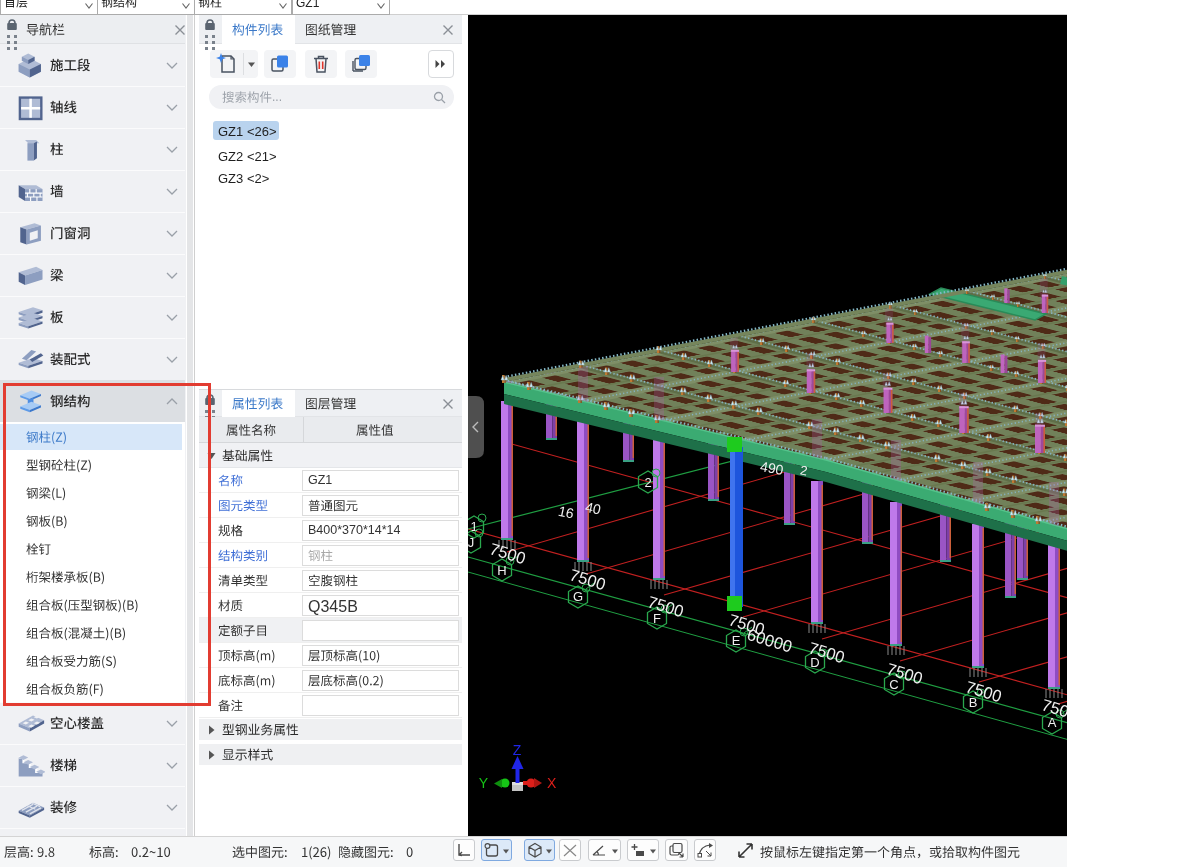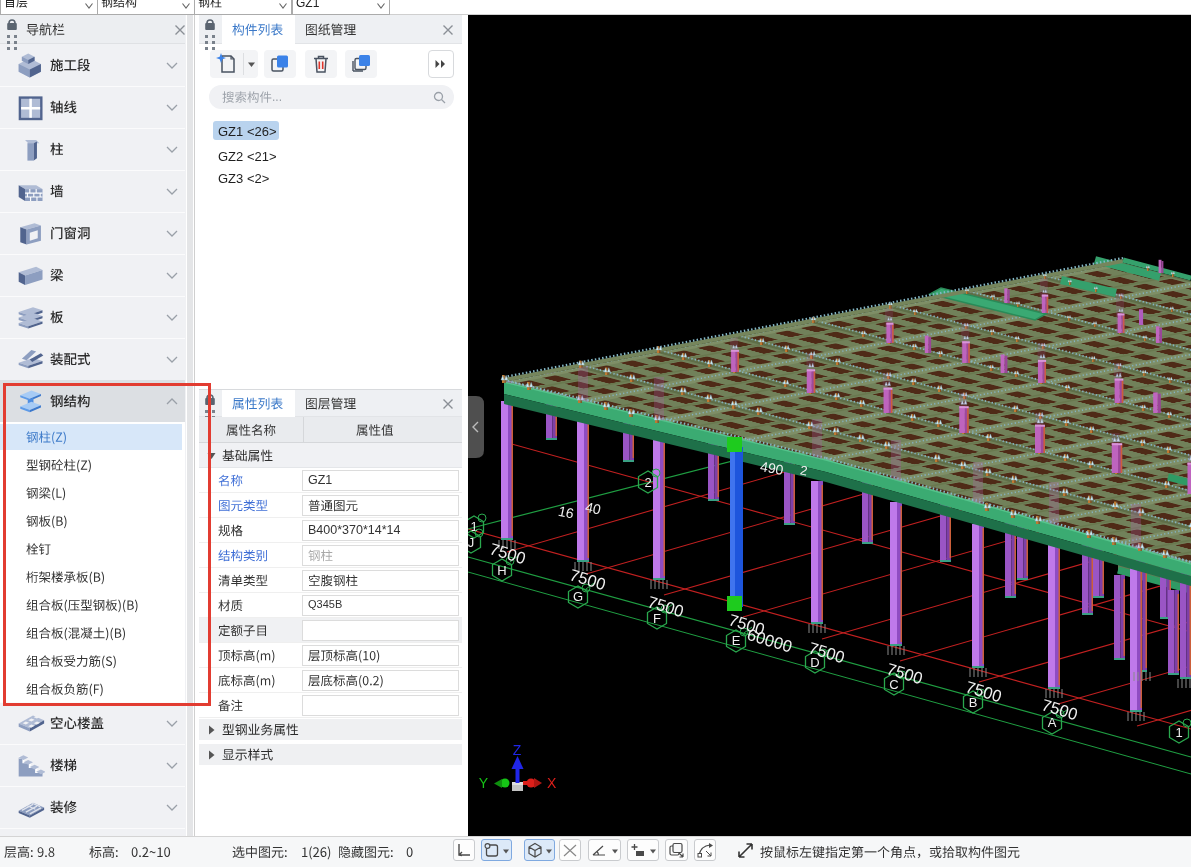--- a/index.html
+++ b/index.html
@@ -1,16 +1,16 @@
 <!DOCTYPE html>
 <html><head><meta charset="utf-8"><style>
 *{margin:0;padding:0;box-sizing:border-box}
 html,body{width:1191px;height:867px;overflow:hidden;background:#fff;
  font-family:"Liberation Sans",sans-serif;-webkit-font-smoothing:antialiased}
-#app{position:relative;width:1191px;height:867px;overflow:hidden}
+#app{position:relative;width:1067px;height:867px;overflow:hidden}
 .abs{position:absolute}
 #ov{position:absolute;left:0;top:0;z-index:40;pointer-events:none}
 </style></head><body>
 <div id="app">
     <div class="abs" style="left:0;top:0;width:1191px;height:15px;background:#fff;border-bottom:1px solid #cfcfcf"></div>
 <div class="abs" style="left:0px;top:-8px;width:98px;height:23px;background:#fff;border:1px solid #ababab"></div>
 <svg class="abs" style="left:85px;top:3px;z-index:2" width="8" height="6">
       <path d="M0.5 0.5 L4 5 L7.5 0.5" fill="none" stroke="#666" stroke-width="1.1"></path>
     </svg>
 <div class="abs" style="left:97px;top:-8px;width:98px;height:23px;background:#fff;border:1px solid #ababab"></div>
@@ -265,21 +265,21 @@
 <div class="abs" style="left:302px;top:495px;width:157px;height:21px;background:#fff;border:1px solid #dcdcdc"></div>
 <div class="abs" style="left:199px;top:518px;width:263px;height:25px;background:#fff;border-bottom:1px solid #efefef"></div>
 <div class="abs" style="left:302px;top:520px;width:157px;height:21px;background:#fff;border:1px solid #dcdcdc"></div>
 <div class="abs" style="left:308px;top:523px;font-size:12.5px;color:#333">B400*370*14*14</div>
 <div class="abs" style="left:199px;top:543px;width:263px;height:25px;background:#fff;border-bottom:1px solid #efefef"></div>
 <div class="abs" style="left:302px;top:545px;width:157px;height:21px;background:#fff;border:1px solid #dcdcdc"></div>
 <div class="abs" style="left:199px;top:568px;width:263px;height:25px;background:#fff;border-bottom:1px solid #efefef"></div>
 <div class="abs" style="left:302px;top:570px;width:157px;height:21px;background:#fff;border:1px solid #dcdcdc"></div>
 <div class="abs" style="left:199px;top:593px;width:263px;height:25px;background:#fff;border-bottom:1px solid #efefef"></div>
 <div class="abs" style="left:302px;top:595px;width:157px;height:21px;background:#fff;border:1px solid #dcdcdc"></div>
-<div class="abs" style="left:308px;top:598px;font-size:11px;color:#333">Q345B</div>
+<div class="abs" style="left:308px;top:598px;font-size:16px;color:#333">Q345B</div>
 <div class="abs" style="left:199px;top:618px;width:263px;height:25px;background:#f0f1f3;border-bottom:1px solid #efefef"></div>
 <div class="abs" style="left:302px;top:620px;width:157px;height:21px;background:#fff;border:1px solid #dcdcdc"></div>
 <div class="abs" style="left:199px;top:643px;width:263px;height:25px;background:#fff;border-bottom:1px solid #efefef"></div>
 <div class="abs" style="left:302px;top:645px;width:157px;height:21px;background:#fff;border:1px solid #dcdcdc"></div>
 <div class="abs" style="left:199px;top:668px;width:263px;height:25px;background:#fff;border-bottom:1px solid #efefef"></div>
 <div class="abs" style="left:302px;top:670px;width:157px;height:21px;background:#fff;border:1px solid #dcdcdc"></div>
 <div class="abs" style="left:199px;top:693px;width:263px;height:25px;background:#fff;border-bottom:1px solid #efefef"></div>
 <div class="abs" style="left:302px;top:695px;width:157px;height:21px;background:#fff;border:1px solid #dcdcdc"></div>
 <div class="abs" style="left:199px;top:719px;width:263px;height:21px;background:#eff0f2"></div>
 <svg class="abs" style="left:208px;top:725px" width="7" height="10">

